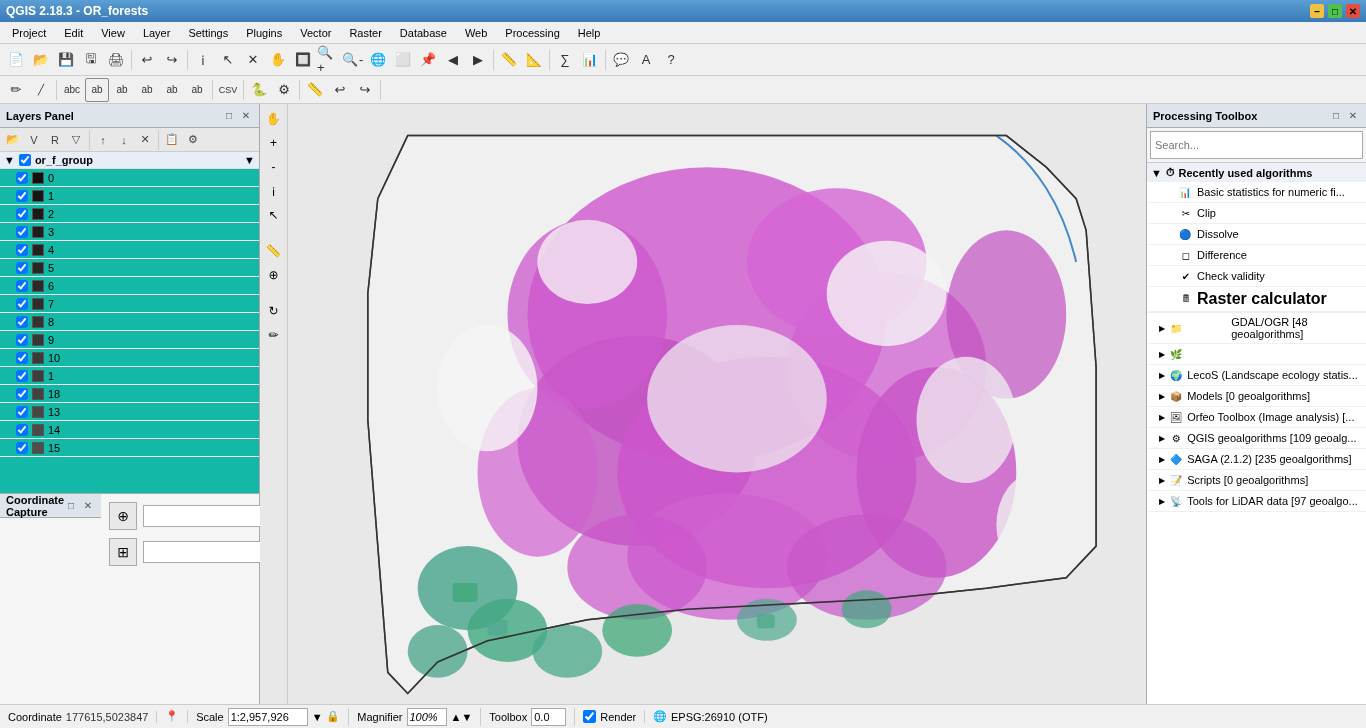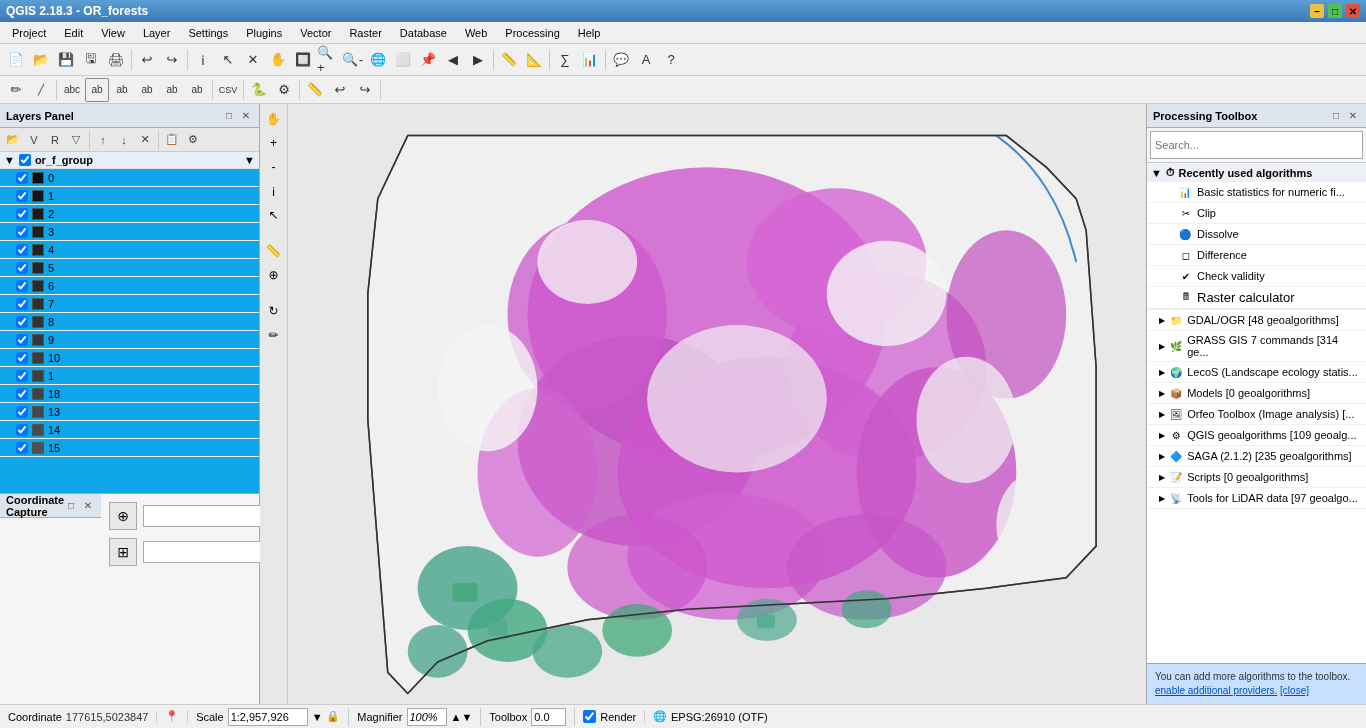--- a/index.html
+++ b/index.html
@@ -76,21 +76,21 @@
       display: flex;
       height: calc(728px - 22px - 22px - 32px - 28px - 24px);
       background: #fff;
     }
 
     
     #left-panel {
       width: 260px;
       display: flex;
       flex-direction: column;
-      background: #0ea5e9;
+      background: #14b8a6;
       border-right: 1px solid #aaa;
       flex-shrink: 0;
     }
 
     
     #layers-panel {
       flex: 1;
       display: flex;
       flex-direction: column;
       border-bottom: 1px solid #aaa;
@@ -716,35 +716,34 @@
             <div class="tree-item tree-child">
               <span class="tree-item-icon">◻</span>
               <span style="font-size: 11px;">Difference</span>
             </div>
             <div class="tree-item tree-child">
               <span class="tree-item-icon">✔</span>
               <span style="font-size: 11px;">Check validity</span>
             </div>
             <div class="tree-item tree-child">
               <span class="tree-item-icon">🖩</span>
-              <span style="font-size: 13px;">Raster calculator</span>
+              <span style="font-size: 16px; font-weight: bold;">Raster calculator</span>
             </div>
           </div>
       </div>
 
       <div id="toolbox-groups">
           <div class="tree-group-item">
             <span style="font-size: 8px;">▶</span>
             <span class="tree-item-icon">📁</span>
-            <span style="font-size: 11px;">GDAL/OGR [48 geoalgorithms]</span>
+            <span style="font-size: 11px; margin-left: 44px;">GDAL/OGR [48 geoalgorithms]</span>
           </div>
           <div class="tree-group-item">
             <span style="font-size: 8px;">▶</span>
             <span class="tree-item-icon">🌿</span>
-            <span style="font-size: 11px;">GRASS GIS 7 commands [314 ge...</span>
           </div>
           <div class="tree-group-item">
             <span style="font-size: 8px;">▶</span>
             <span class="tree-item-icon">🌍</span>
             <span style="font-size: 11px; text-align: right;">LecoS (Landscape ecology statis...</span>
           </div>
           <div class="tree-group-item">
             <span style="font-size: 8px;">▶</span>
             <span class="tree-item-icon">📦</span>
             <span style="font-size: 11px;">Models [0 geoalgorithms]</span>
@@ -770,25 +769,20 @@
             <span style="font-size: 11px;">Scripts [0 geoalgorithms]</span>
           </div>
           <div class="tree-group-item">
             <span style="font-size: 8px;">▶</span>
             <span class="tree-item-icon">📡</span>
             <span style="font-size: 11px;">Tools for LiDAR data [97 geoalgo...</span>
           </div>
         </div>
     </div>
 
-    <div id="info-bar">
-      <span>You can add more algorithms to the toolbox.</span>
-      <a>enable additional providers.</a>
-      <span style="cursor:pointer;color:#0050c0;text-decoration:underline">[close]</span>
-    </div>
   </div>
 </div>
 
 <div id="statusbar">
   <div class="status-section">
     <span>Coordinate</span>
     <span style="color:#333">177615,5023847</span>
   </div>
   <div class="status-section">
     <span>📍</span>

